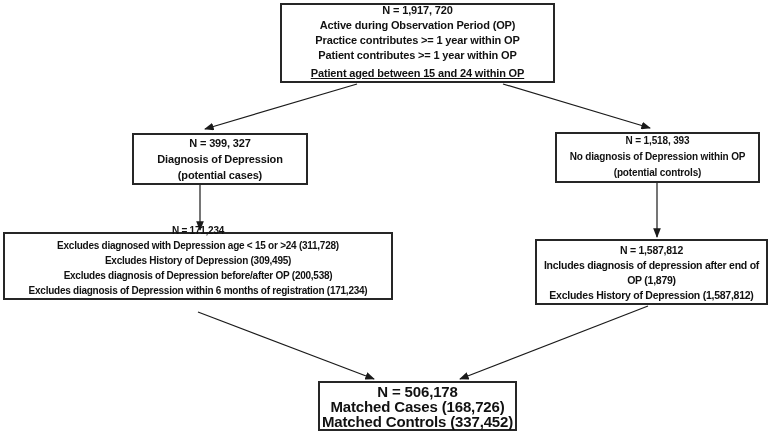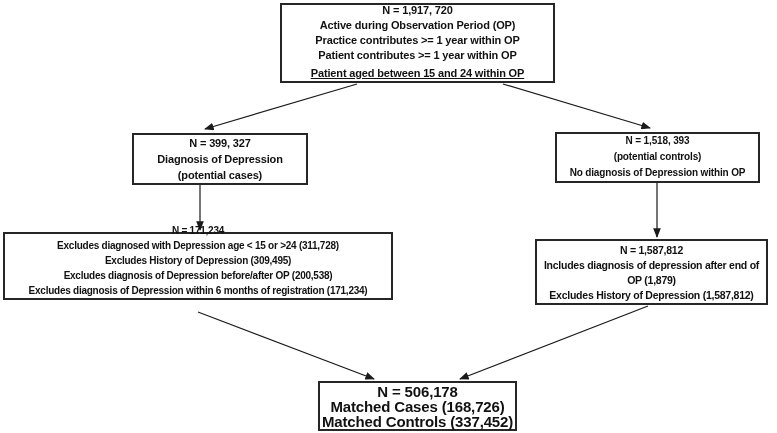--- a/index.html
+++ b/index.html
@@ -69,22 +69,22 @@
   </div>
 
   <div class="box box-cases">
     <div class="line">N = 399, 327</div>
     <div class="line">Diagnosis of Depression</div>
     <div class="line">(potential cases)</div>
   </div>
 
   <div class="box box-controls">
     <div class="line">N = 1,518, 393</div>
+    <div class="line">No diagnosis of Depression within OP</div>
     <div class="line">(potential controls)</div>
-    <div class="line">No diagnosis of Depression within OP</div>
   </div>
 
   <div class="box box-cases-excl">
     <div class="line">N = 171,234</div>
     <div class="line">Excludes diagnosed with Depression  age &lt; 15 or &gt;24 (311,728)</div>
     <div class="line">Excludes History of Depression (309,495)</div>
     <div class="line">Excludes diagnosis of Depression before/after OP (200,538)</div>
     <div class="line">Excludes diagnosis of Depression within 6 months of registration (171,234)</div>
   </div>
 

